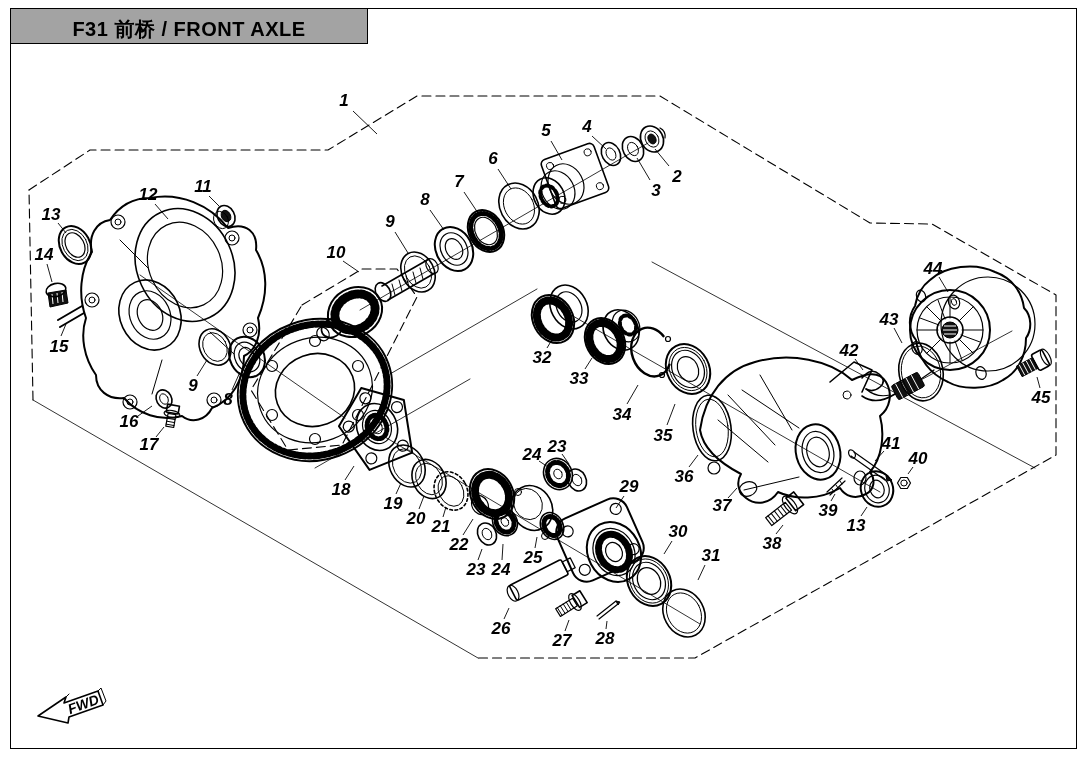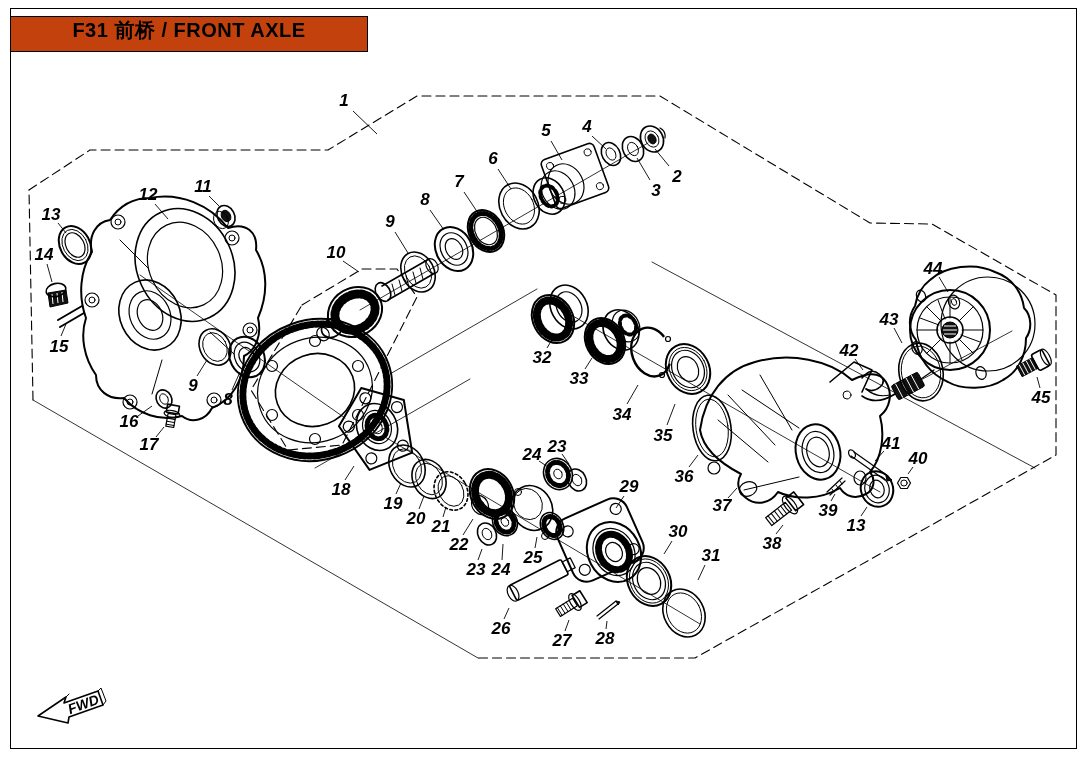--- a/index.html
+++ b/index.html
@@ -1,21 +1,21 @@
 <!DOCTYPE html>
 <html><head>
 <meta charset="utf-8">
 <style>
   html,body{margin:0;padding:0;background:#fff;}
   .page{position:relative;width:1090px;height:760px;background:#fff;overflow:hidden;
         font-family:"Liberation Sans","DejaVu Sans",sans-serif;}
   .page-border{position:absolute;left:10px;top:8px;width:1065px;height:739px;
         border:1.5px solid #000;}
-  .title-box{position:absolute;left:10px;top:16px;width:356px;height:34px;
-        border:1.5px solid #000;background:#c2410c;display:flex;align-items:flex-start;justify-content:center;}
+  .title-box{position:absolute;left:10px;top:8px;width:356px;height:34px;
+        border:1.5px solid #000;background:#a3a3a3;display:flex;align-items:flex-end;justify-content:center;}
   .title-box span{font-size:20px;font-weight:bold;color:#000;letter-spacing:0.5px;}
   svg{position:absolute;left:0;top:0;}
   svg *{vector-effect:non-scaling-stroke;}
   .ln{stroke:#000;fill:none;stroke-linecap:round;stroke-linejoin:round;}
   .s2{stroke-width:2;}
   .s16{stroke-width:1.6;}
   .s12{stroke-width:1.2;}
   .s1{stroke-width:1;}
   .thin{stroke-width:0.8;}
   .dash{stroke-width:1.1;stroke-dasharray:9 5;}

